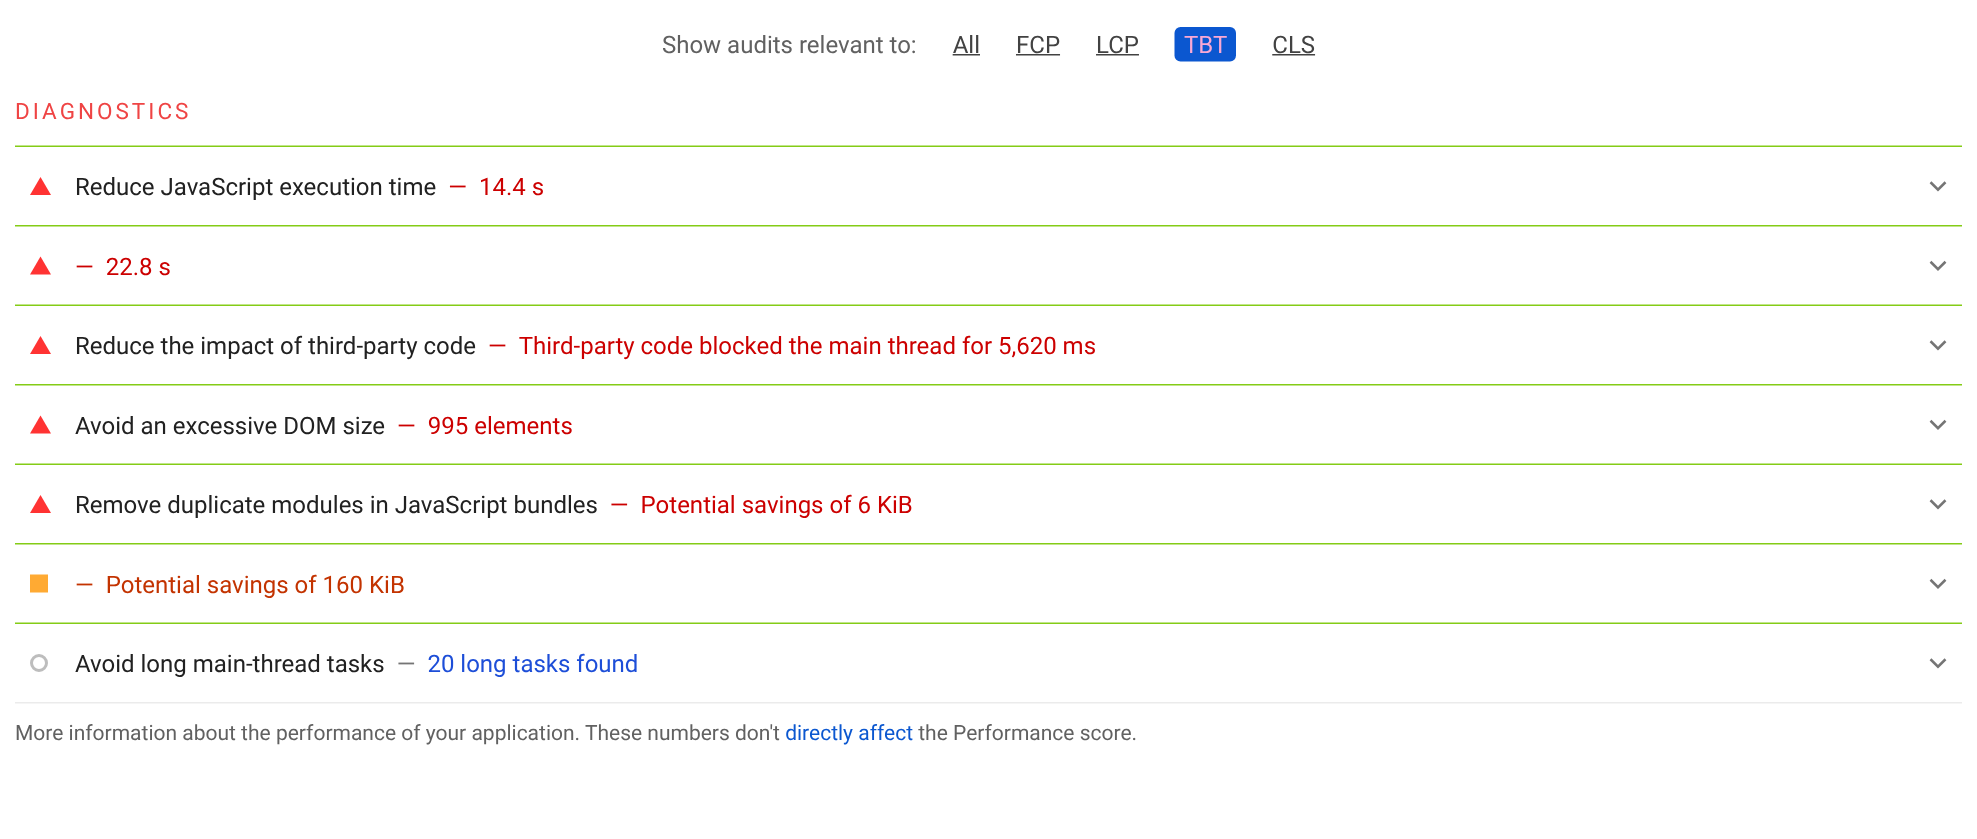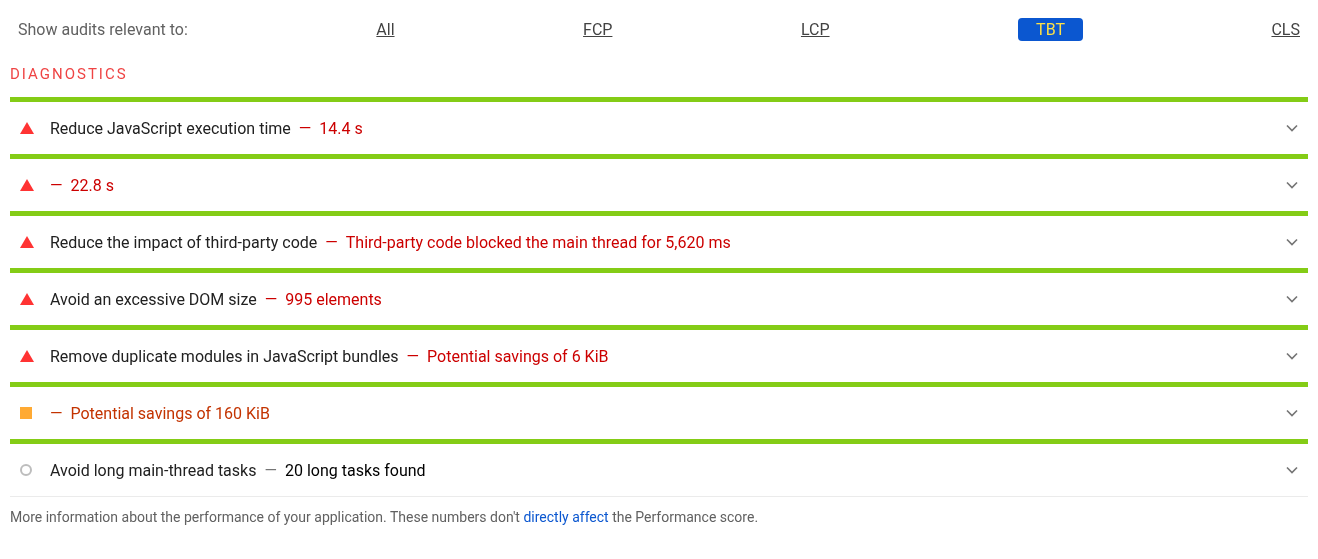--- a/index.html
+++ b/index.html
@@ -12,58 +12,58 @@
       background: #fff;
       color: #212121;
       font-size: 14px;
       width: 1318px;
     }
     .container {
       padding: 10px 10px 20px 10px;
     }
     .filter-bar {
       display: flex;
-      justify-content: space-between;
+      justify-content: center;
       align-items: center;
       gap: 24px;
       padding: 8px 8px 16px 8px;
       font-size: 16px;
       color: #616161;
     }
     .filter-label {
       color: #616161;
     }
     .filter-link {
       color: #424242;
       text-decoration: underline;
       cursor: pointer;
     }
     .filter-link.active {
       background: #0b57d0;
-      color: #fde047;
-      padding: 2px 18px;
+      color: #f9a8d4;
+      padding: 2px 6px;
       border-radius: 4px;
       text-decoration: none;
     }
     .section-header {
       font-size: 15px;
       letter-spacing: 2px;
       color: #ef4444;
       font-weight: 400;
       padding: 8px 0 14px 0;
     }
     .audit-list {
       display: flex;
       flex-direction: column;
     }
     .audit-row {
       display: flex;
       align-items: center;
       padding: 16px 6px;
-      border-top: 5px solid #84cc16;
+      border-top: 1px solid #84cc16;
       cursor: pointer;
     }
     .audit-row:last-of-type {
       border-bottom: 1px solid #ebebeb;
     }
     .audit-icon {
       width: 34px;
       flex-shrink: 0;
       display: flex;
       justify-content: flex-start;
@@ -90,21 +90,21 @@
     .audit-sep.orange {
       color: #c33300;
     }
     .audit-value {
       color: #c00;
     }
     .audit-value.orange {
       color: #c33300;
     }
     .audit-value.gray {
-      color: #000000;
+      color: #1d4ed8;
     }
     .chevron {
       width: 20px;
       height: 20px;
       flex-shrink: 0;
       color: #757575;
     }
     .triangle-fail {
       width: 0;
       height: 0;

